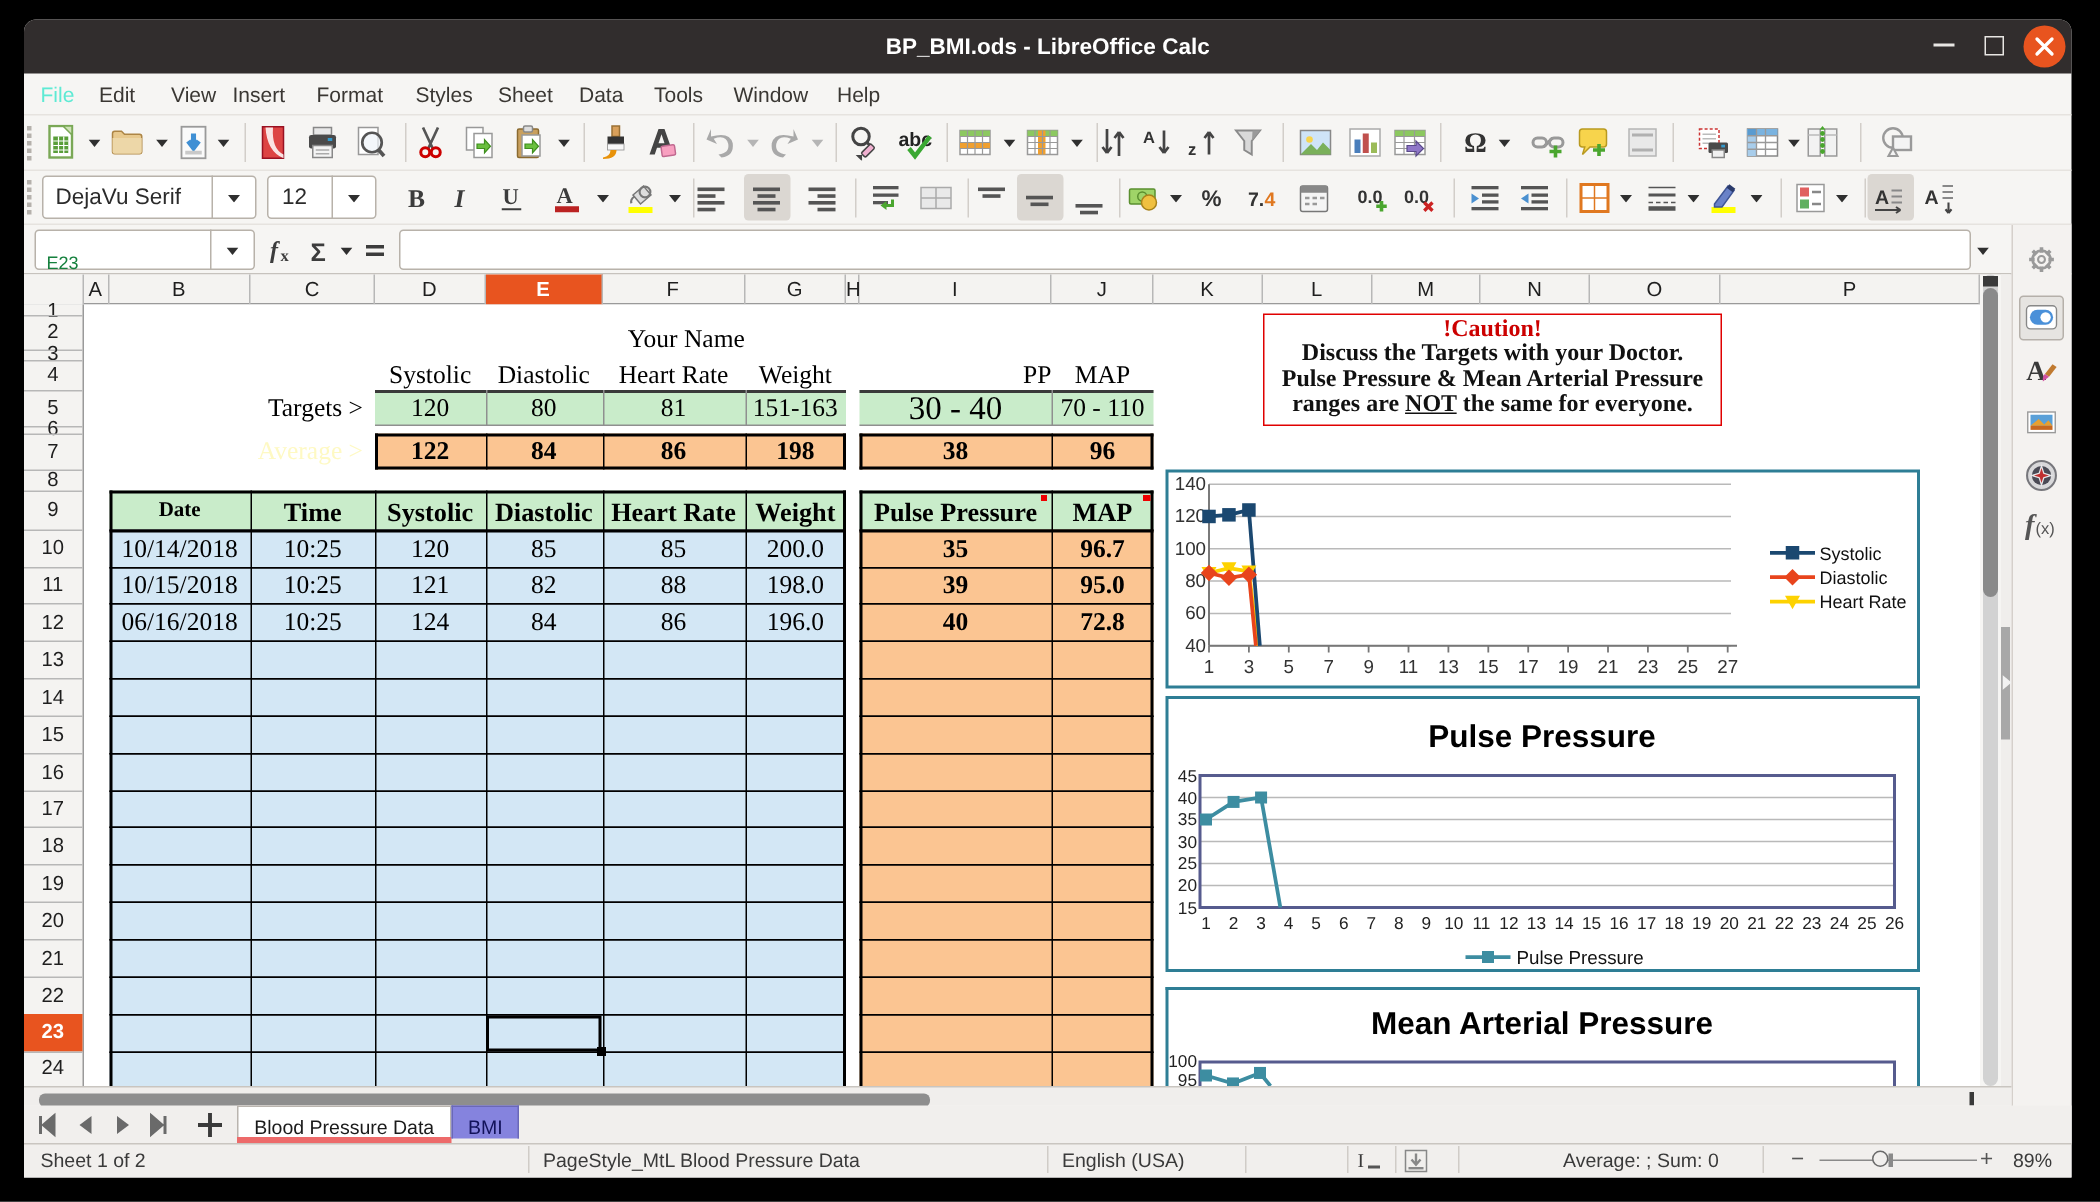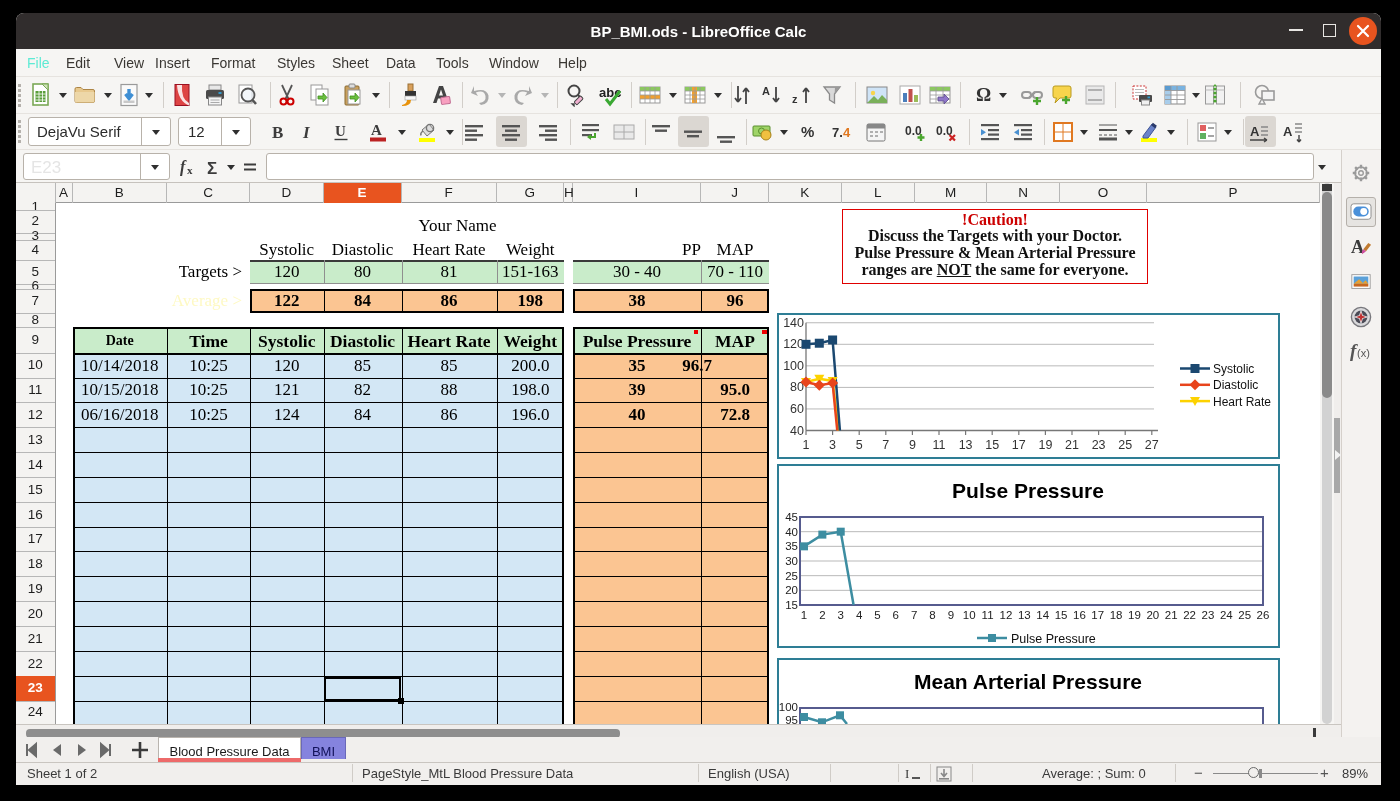--- a/index.html
+++ b/index.html
@@ -415,21 +415,21 @@
 <path d="M13 7 h7 M13 11 h7 M13 15 h7" stroke="#888" stroke-width="1.4"></path>
 <path d="M2 20 L19 20 M19 20 L16 18 M19 20 L16 22" stroke="#444" stroke-width="1.4" fill="none"></path>
   </svg>
 <svg class="ic" style="left:1281.0px;top:119.5px" width="24" height="24" viewBox="0 0 24 24">
     <text x="2" y="16" font-size="13" font-weight="bold" fill="#333" font-family="Liberation Sans">A</text>
 <path d="M14 4 h7 M14 8 h7 M14 12 h7" stroke="#888" stroke-width="1.4"></path>
 <path d="M18 15 L18 22 M18 22 L16 19.5 M18 22 L20 19.5" stroke="#444" stroke-width="1.4" fill="none"></path>
   </svg>
 <div class="abs" style="left:16px;top:149px;width:1365px;height:1px;background:#e6e3df;"></div>
 <div class="abs" style="left:23px;top:153px;width:147px;height:27px;background:#fff;border:1px solid #b8b2aa;border-radius:3px;"></div>
-<div class="abs" style="left:31px;top:158px;font-size:17px;color:#e5e5e5;">E23</div>
+<div class="abs" style="left:31px;top:168px;font-size:12px;color:#15803d;">E23</div>
 <div class="abs" style="left:140px;top:153px;width:30px;height:27px;border-left:1px solid #b8b2aa;"></div>
 <svg class="ic" style="left:151px;top:164.5px" width="8" height="5">
     <path d="M0 0 L8 0 L4 5 Z" fill="#2f2f2f"></path>
   </svg>
 <svg class="ic" style="left:176.0px;top:154.5px" width="24" height="24" viewBox="0 0 24 24">
     <text x="4" y="17" font-size="16" font-weight="bold" font-style="italic" fill="#3c3c3c" font-family="Liberation Serif">f</text>
     <text x="11" y="19" font-size="11" font-weight="bold" fill="#3c3c3c" font-family="Liberation Serif">x</text>
   </svg>
 <svg class="ic" style="left:202.0px;top:154.5px" width="24" height="24" viewBox="0 0 24 24">
     <text x="5" y="19" font-size="17" font-weight="bold" fill="#3c3c3c" font-family="Liberation Sans">Σ</text>
@@ -525,21 +525,21 @@
 <div class="abs" style="left:250px;top:259.5px;width:314px;height:24.5px;background:#c9ecca;border-top:2px solid #3a3a3a;border-bottom:1px solid #8f8f8f;"></div>
 <div class="abs" style="left:323.5px;top:259.5px;width:1px;height:24.5px;background:#8f8f8f;"></div>
 <div class="abs" style="left:401.5px;top:259.5px;width:1px;height:24.5px;background:#8f8f8f;"></div>
 <div class="abs" style="left:496.5px;top:259.5px;width:1px;height:24.5px;background:#8f8f8f;"></div>
 <div class="abs" style="left:573px;top:259.5px;width:196px;height:24.5px;background:#c9ecca;border-top:2px solid #3a3a3a;border-bottom:1px solid #8f8f8f;"></div>
 <div class="abs" style="left:701px;top:259.5px;width:1px;height:24.5px;background:#8f8f8f;"></div>
 <div class="abs" style="left:250px;top:259.5px;width:73.5px;height:24.5px;font-family:Liberation Serif,serif;font-size:17px;color:#000;text-align:center;line-height:24.5px;">120</div>
 <div class="abs" style="left:323.5px;top:259.5px;width:78.0px;height:24.5px;font-family:Liberation Serif,serif;font-size:17px;color:#000;text-align:center;line-height:24.5px;">80</div>
 <div class="abs" style="left:401.5px;top:259.5px;width:95.0px;height:24.5px;font-family:Liberation Serif,serif;font-size:17px;color:#000;text-align:center;line-height:24.5px;">81</div>
 <div class="abs" style="left:496.5px;top:259.5px;width:67.5px;height:24.5px;font-family:Liberation Serif,serif;font-size:17px;color:#000;text-align:center;line-height:24.5px;">151-163</div>
-<div class="abs" style="left:573px;top:259.5px;width:128px;height:24.5px;font-family:Liberation Serif,serif;font-size:17px;color:#000;text-align:center;line-height:24.5px;">30 - 40</div>
+<div class="abs" style="left:573px;top:259.5px;width:128px;height:24.5px;font-family:Liberation Serif,serif;font-size:22px;color:#000;text-align:center;line-height:24.5px;">30 - 40</div>
 <div class="abs" style="left:701px;top:259.5px;width:68px;height:24.5px;font-family:Liberation Serif,serif;font-size:17px;color:#000;text-align:center;line-height:24.5px;">70 - 110</div>
 <div class="abs" style="left:250px;top:288.5px;width:314px;height:24.5px;background:#fbc592;border-top:2px solid #000;border-bottom:2px solid #000;"></div>
 <div class="abs" style="left:323.5px;top:288.5px;width:1px;height:24.5px;background:#000;"></div>
 <div class="abs" style="left:401.5px;top:288.5px;width:1px;height:24.5px;background:#000;"></div>
 <div class="abs" style="left:496.5px;top:288.5px;width:1px;height:24.5px;background:#000;"></div>
 <div class="abs" style="left:250px;top:288.5px;width:2px;height:24.5px;background:#000;"></div>
 <div class="abs" style="left:562px;top:288.5px;width:2px;height:24.5px;background:#000;"></div>
 <div class="abs" style="left:573px;top:288.5px;width:196px;height:24.5px;background:#fbc592;border-top:2px solid #000;border-bottom:2px solid #000;"></div>
 <div class="abs" style="left:701px;top:288.5px;width:1px;height:24.5px;background:#000;"></div>
 <div class="abs" style="left:573px;top:288.5px;width:2px;height:24.5px;background:#000;"></div>
@@ -638,21 +638,21 @@
 <div class="abs" style="left:701px;top:326.5px;width:68px;height:26.0px;font-family:Liberation Serif,serif;font-size:17.5px;font-weight:bold;color:#000;text-align:center;line-height:28.0px;">MAP</div>
 <div class="abs" style="left:693.5px;top:329.5px;width:4.5px;height:4.5px;background:#e00;"></div>
 <div class="abs" style="left:762px;top:329.5px;width:4.5px;height:4.5px;background:#e00;"></div>
 <div class="abs" style="left:72.5px;top:352.5px;width:94.5px;height:25.0px;font-family:Liberation Serif,serif;font-size:17px;color:#000;text-align:center;line-height:25.0px;">10/14/2018</div>
 <div class="abs" style="left:167px;top:352.5px;width:83px;height:25.0px;font-family:Liberation Serif,serif;font-size:17px;color:#000;text-align:center;line-height:25.0px;">10:25</div>
 <div class="abs" style="left:250px;top:352.5px;width:73.5px;height:25.0px;font-family:Liberation Serif,serif;font-size:17px;color:#000;text-align:center;line-height:25.0px;">120</div>
 <div class="abs" style="left:323.5px;top:352.5px;width:78.0px;height:25.0px;font-family:Liberation Serif,serif;font-size:17px;color:#000;text-align:center;line-height:25.0px;">85</div>
 <div class="abs" style="left:401.5px;top:352.5px;width:95.0px;height:25.0px;font-family:Liberation Serif,serif;font-size:17px;color:#000;text-align:center;line-height:25.0px;">85</div>
 <div class="abs" style="left:496.5px;top:352.5px;width:67.5px;height:25.0px;font-family:Liberation Serif,serif;font-size:17px;color:#000;text-align:center;line-height:25.0px;">200.0</div>
 <div class="abs" style="left:573px;top:352.5px;width:128px;height:25.0px;font-family:Liberation Serif,serif;font-size:17px;color:#000;text-align:center;line-height:25.0px;font-weight:bold;">35</div>
-<div class="abs" style="left:663px;top:352.5px;width:68px;height:25.0px;font-family:Liberation Serif,serif;font-size:17px;color:#000;text-align:center;line-height:25.0px;font-weight:bold;">96.7</div>
+<div class="abs" style="left:701px;top:352.5px;width:68px;height:25.0px;font-family:Liberation Serif,serif;font-size:17px;color:#000;text-align:center;line-height:25.0px;font-weight:bold;">96.7</div>
 <div class="abs" style="left:72.5px;top:377.5px;width:94.5px;height:24.5px;font-family:Liberation Serif,serif;font-size:17px;color:#000;text-align:center;line-height:24.5px;">10/15/2018</div>
 <div class="abs" style="left:167px;top:377.5px;width:83px;height:24.5px;font-family:Liberation Serif,serif;font-size:17px;color:#000;text-align:center;line-height:24.5px;">10:25</div>
 <div class="abs" style="left:250px;top:377.5px;width:73.5px;height:24.5px;font-family:Liberation Serif,serif;font-size:17px;color:#000;text-align:center;line-height:24.5px;">121</div>
 <div class="abs" style="left:323.5px;top:377.5px;width:78.0px;height:24.5px;font-family:Liberation Serif,serif;font-size:17px;color:#000;text-align:center;line-height:24.5px;">82</div>
 <div class="abs" style="left:401.5px;top:377.5px;width:95.0px;height:24.5px;font-family:Liberation Serif,serif;font-size:17px;color:#000;text-align:center;line-height:24.5px;">88</div>
 <div class="abs" style="left:496.5px;top:377.5px;width:67.5px;height:24.5px;font-family:Liberation Serif,serif;font-size:17px;color:#000;text-align:center;line-height:24.5px;">198.0</div>
 <div class="abs" style="left:573px;top:377.5px;width:128px;height:24.5px;font-family:Liberation Serif,serif;font-size:17px;color:#000;text-align:center;line-height:24.5px;font-weight:bold;">39</div>
 <div class="abs" style="left:701px;top:377.5px;width:68px;height:24.5px;font-family:Liberation Serif,serif;font-size:17px;color:#000;text-align:center;line-height:24.5px;font-weight:bold;">95.0</div>
 <div class="abs" style="left:72.5px;top:402px;width:94.5px;height:25px;font-family:Liberation Serif,serif;font-size:17px;color:#000;text-align:center;line-height:25px;">06/16/2018</div>
 <div class="abs" style="left:167px;top:402px;width:83px;height:25px;font-family:Liberation Serif,serif;font-size:17px;color:#000;text-align:center;line-height:25px;">10:25</div>

